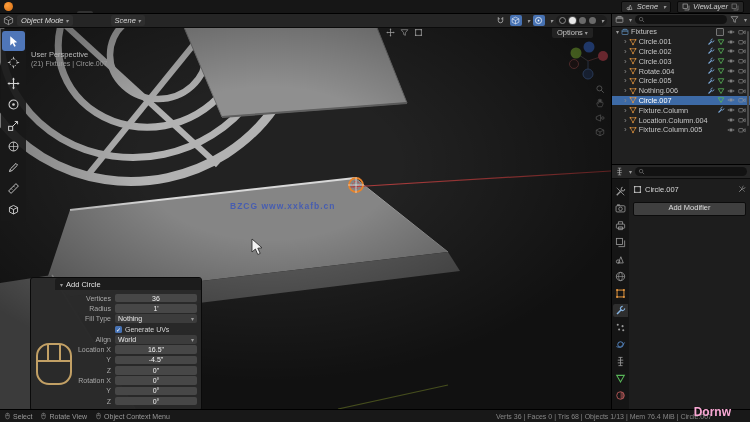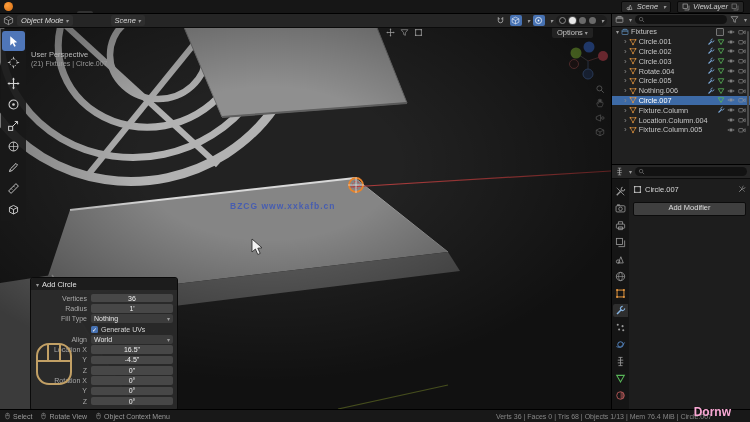--- a/index.html
+++ b/index.html
@@ -81,21 +81,21 @@
             padding-top:6px;gap:4px;height:100%;box-sizing:border-box;}
   .ptab{width:15px;height:13px;display:flex;align-items:center;justify-content:center;border-radius:2px 0 0 2px;}
   .ptab.is-active{background:#2e2e2e;}
   .props-main{flex:1;padding:4px 4px 0 4px;}
   .breadcrumb{display:flex;align-items:center;gap:3px;color:#d8d8d8;height:12px;}
   .add-mod{margin-top:7px;height:12px;background:#3f3f3f;border:1px solid #0c0c0c;border-radius:2px;
            display:flex;align-items:flex-start;justify-content:center;color:#dedede;}
 
   
   .op-panel{left:30px;top:277px;width:146px;background:rgba(41,41,41,.97);border:1px solid #0a0a0a;
-            border-radius:3px;z-index:12;font-size:7px;}
+            border-radius:3px;z-index:12;font-size:7px;padding-left:24px;}
   .op-header{height:12px;background:#1c1c1c;border-radius:3px 3px 0 0;display:flex;align-items:center;
              padding:0 5px;color:#e0e0e0;font-size:7.5px;gap:3px;}
   .op-header::before{content:"\25BE";color:#9a9a9a;font-size:6px;}
   .op-body{padding:3px 4px 4px 2px;}
   .op-row{height:10.3px;display:flex;align-items:center;}
   .op-lbl{width:54px;text-align:right;padding-right:4px;color:#a8a8a8;white-space:nowrap;}
   .op-ctl{flex:1;display:flex;align-items:center;}
   .num-field{flex:1;height:8.6px;background:#474747;border-radius:2px;display:flex;align-items:center;
              justify-content:center;color:#f2f2f2;}
   .drop-field{flex:1;height:8.6px;background:#3c3c3c;border-radius:2px;display:flex;align-items:center;

